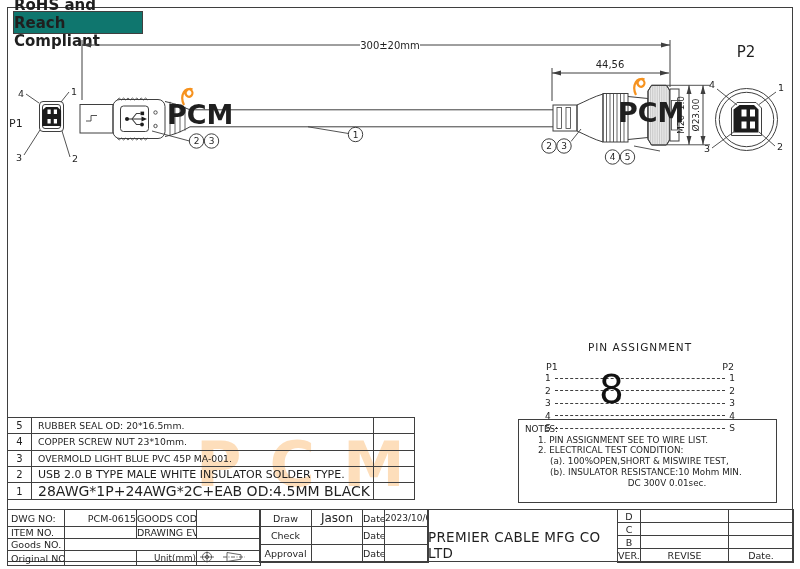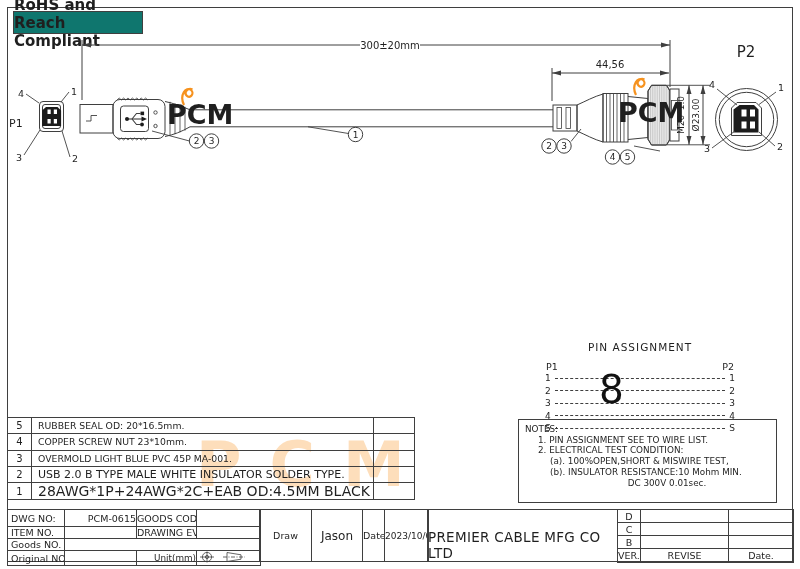--- a/index.html
+++ b/index.html
@@ -342,20 +342,32 @@
         <col style="width:22px">
         <col style="width:44px">
       </colgroup>
     <tbody>
         <tr style="height:17px">
       <td>Draw</td>
       <td style="font-size:12px">Jason</td>
       <td>Date</td>
       <td style="font-size:9px">2023/10/09</td>
     </tr>
+    <tr style="height:18px">
+      <td>Check</td>
+      <td></td>
+      <td>Date</td>
+      <td></td>
+    </tr>
+    <tr style="height:18px">
+      <td>Approval</td>
+      <td></td>
+      <td>Date</td>
+      <td></td>
+    </tr>
   </tbody>
     </table>
 
   <div class="company">
     <span>PREMIER CABLE MFG CO LTD</span>
   </div>
 
   <table class="tbl-rev">
     <colgroup>
         <col style="width:23px">

